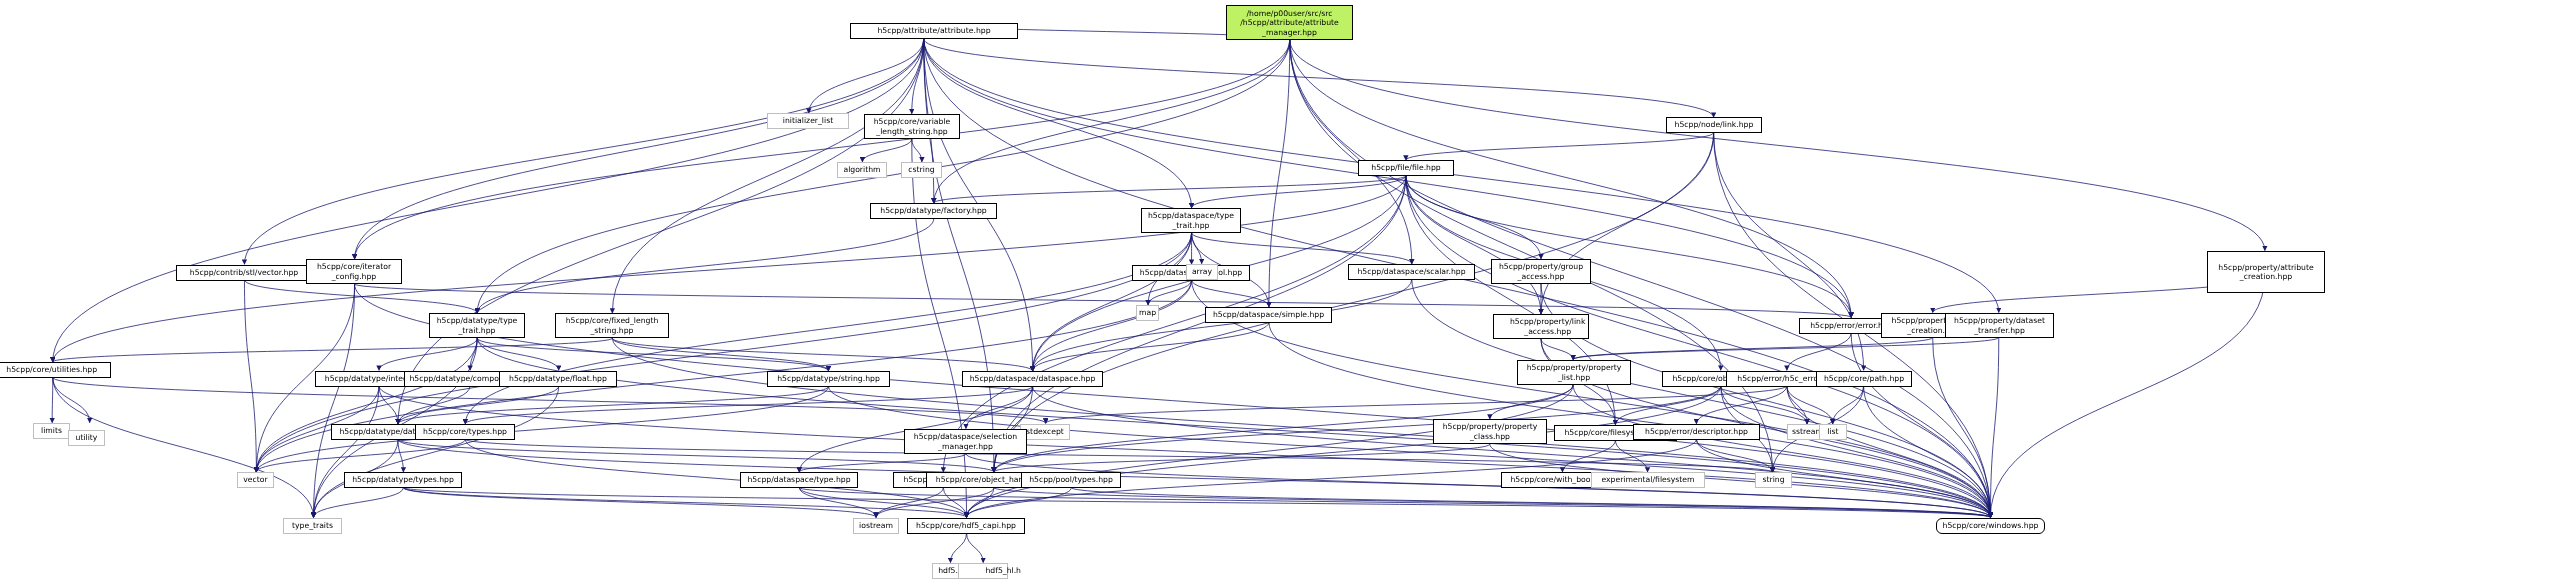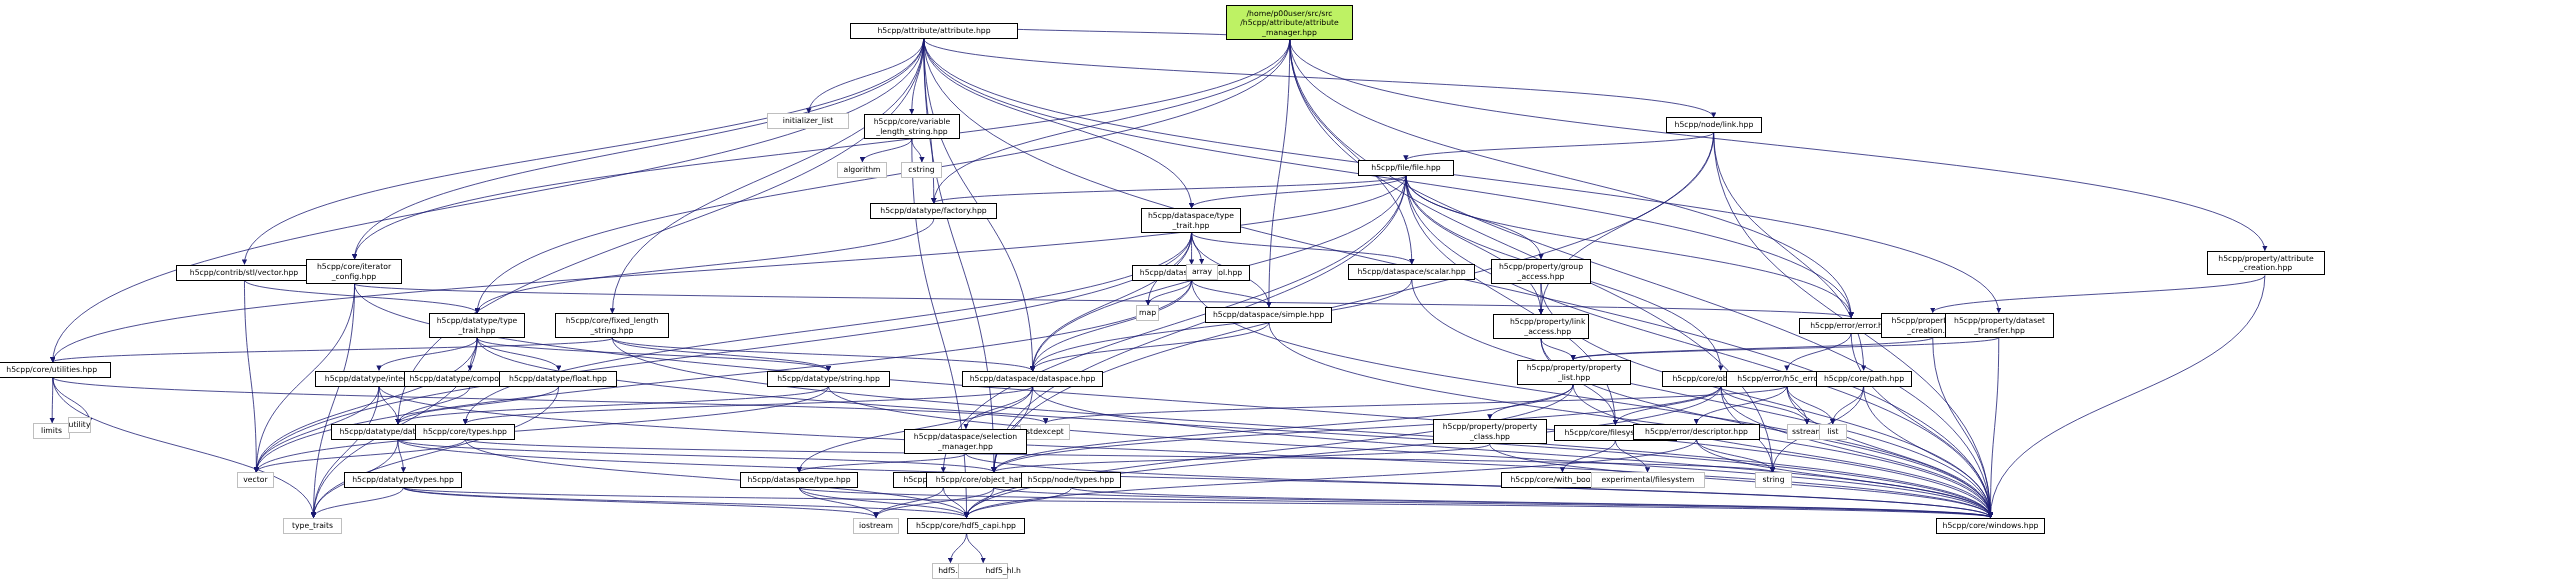--- a/index.html
+++ b/index.html
@@ -201,66 +201,66 @@
     <div class="node" style="left: 1132px; top: 265px; width: 118px; height: 15.5px;">h5cpp/dataspace/pool.hpp</div>
     <div class="node sys" style="left: 1186px; top: 264px; width: 32px; height: 15.5px;">array</div>
     <div class="node sys" style="left: 1136px; top: 305px; width: 23px; height: 15.5px;">map</div>
     <div class="node" style="left: 1205px; top: 307px; width: 127px; height: 15.5px;">h5cpp/dataspace/simple.hpp</div>
     <div class="node" style="left: 1348px; top: 264px; width: 127px; height: 15.5px;">h5cpp/dataspace/scalar.hpp</div>
     <div class="node" style="left: 1491px; top: 259px; width: 100px; height: 25px;">h5cpp/property/group
 _access.hpp</div>
     <div class="node" style="left: 1493px; top: 314px; width: 96px; height: 25px; padding-left: 17px;">h5cpp/property/link
 _access.hpp</div>
     <div class="node" style="left: 1799px; top: 318px; width: 105px; height: 15.5px;">h5cpp/error/error.hpp</div>
-    <div class="node" style="left: 2207px; top: 251px; width: 118px; height: 24px;">h5cpp/property/attribute
+    <div class="node" style="left: 2207px; top: 251px; width: 118px; height: 42px;">h5cpp/property/attribute
 _creation.hpp</div>
     <div class="node" style="left: 1881px; top: 313px; width: 105px; height: 25px;">h5cpp/property/string
 _creation.hpp</div>
     <div class="node" style="left: 1945px; top: 313px; width: 109px; height: 25px;">h5cpp/property/dataset
 _transfer.hpp</div>
     <div class="node" style="left: 176px; top: 265px; width: 136px; height: 15.5px;">h5cpp/contrib/stl/vector.hpp</div>
     <div class="node" style="left: 306px; top: 259px; width: 96px; height: 25px;">h5cpp/core/iterator
 _config.hpp</div>
     <div class="node" style="left: 429px; top: 313px; width: 96px; height: 25px;">h5cpp/datatype/type
 _trait.hpp</div>
     <div class="node" style="left: 555px; top: 313px; width: 114px; height: 25px;">h5cpp/core/fixed_length
 _string.hpp</div>
     <div class="node" style="left: -7.3px; top: 362px; width: 118px; height: 15.5px;">h5cpp/core/utilities.hpp</div>
     <div class="node sys" style="left: 33px; top: 423px; width: 37px; height: 15.5px;">limits</div>
-    <div class="node sys" style="left: 68px; top: 417px; width: 23px; height: 15.5px;">utility</div>
+    <div class="node sys" style="left: 68px; top: 430px; width: 37px; height: 15.5px;">utility</div>
     <div class="node" style="left: 315px; top: 371px; width: 127px; height: 15.5px;">h5cpp/datatype/integer.hpp</div>
     <div class="node" style="left: 404px; top: 371px; width: 132px; height: 15.5px;">h5cpp/datatype/compound.hpp</div>
     <div class="node" style="left: 499px; top: 371px; width: 118px; height: 15.5px;">h5cpp/datatype/float.hpp</div>
     <div class="node" style="left: 767px; top: 371px; width: 123px; height: 15.5px;">h5cpp/datatype/string.hpp</div>
     <div class="node" style="left: 962px; top: 371px; width: 141px; height: 15.5px;">h5cpp/dataspace/dataspace.hpp</div>
     <div class="node" style="left: 331px; top: 424px; width: 132px; height: 15.5px;">h5cpp/datatype/datatype.hpp</div>
     <div class="node" style="left: 415px; top: 424px; width: 100px; height: 15.5px;">h5cpp/core/types.hpp</div>
     <div class="node sys" style="left: 1020px; top: 424px; width: 50px; height: 15.5px;">stdexcept</div>
     <div class="node" style="left: 904px; top: 429px; width: 123px; height: 25px;">h5cpp/dataspace/selection
 _manager.hpp</div>
     <div class="node sys" style="left: 237px; top: 472px; width: 37px; height: 15.5px;">vector</div>
     <div class="node" style="left: 344px; top: 472px; width: 118px; height: 15.5px;">h5cpp/datatype/types.hpp</div>
     <div class="node" style="left: 740px; top: 472px; width: 118px; height: 15.5px;">h5cpp/dataspace/type.hpp</div>
     <div class="node" style="left: 893px; top: 472px; width: 100px; height: 15.5px;">h5cpp/file/types.hpp</div>
     <div class="node" style="left: 926px; top: 472px; width: 136px; height: 15.5px;">h5cpp/core/object_handle.hpp</div>
-    <div class="node" style="left: 1021px; top: 472px; width: 100px; height: 15.5px;">h5cpp/node/types.hpp</div>
+    <div class="node" style="left: 1021px; top: 472px; width: 100px; height: 15.5px;">h5cpp/pool/types.hpp</div>
     <div class="node sys" style="left: 283px; top: 518px; width: 59px; height: 15.5px;">type_traits</div>
     <div class="node sys" style="left: 853px; top: 518px; width: 46px; height: 15.5px;">iostream</div>
     <div class="node" style="left: 907px; top: 518px; width: 118px; height: 15.5px;">h5cpp/core/hdf5_capi.hpp</div>
     <div class="node sys" style="left: 932px; top: 563px; width: 37px; height: 15.5px;">hdf5.h</div>
     <div class="node sys" style="left: 958px; top: 563px; width: 50px; height: 15.5px; padding-left: 44px;">hdf5_hl.h</div>
     <div class="node" style="left: 1517px; top: 360px; width: 114px; height: 25px;">h5cpp/property/property
 _list.hpp</div>
     <div class="node" style="left: 1433px; top: 419px; width: 114px; height: 25px;">h5cpp/property/property
 _class.hpp</div>
     <div class="node" style="left: 1554px; top: 425px; width: 123px; height: 15.5px;">h5cpp/core/filesystem.hpp</div>
     <div class="node" style="left: 1501px; top: 472px; width: 123px; height: 15.5px;">h5cpp/core/with_boost.hpp</div>
     <div class="node sys" style="left: 1591px; top: 472px; width: 114px; height: 15.5px;">experimental/filesystem</div>
     <div class="node" style="left: 1662px; top: 371px; width: 118px; height: 15.5px;">h5cpp/core/object_id.hpp</div>
     <div class="node" style="left: 1726px; top: 371px; width: 123px; height: 15.5px;">h5cpp/error/h5c_error.hpp</div>
     <div class="node" style="left: 1633px; top: 424px; width: 127px; height: 15.5px;">h5cpp/error/descriptor.hpp</div>
     <div class="node" style="left: 1816px; top: 371px; width: 96px; height: 15.5px;">h5cpp/core/path.hpp</div>
     <div class="node sys" style="left: 1787px; top: 424px; width: 41px; height: 15.5px;">sstream</div>
     <div class="node sys" style="left: 1819px; top: 424px; width: 28px; height: 15.5px;">list</div>
     <div class="node sys" style="left: 1755px; top: 472px; width: 37px; height: 15.5px;">string</div>
-    <div class="node" style="left: 1936px; top: 518px; width: 109px; height: 15.5px;">h5cpp/core/windows.hpp</div>
+    <div class="node" style="left: 1936px; top: 518px; width: 109px; height: 15.5px; border-radius: 6px;">h5cpp/core/windows.hpp</div>
   </div>
 
 
 </body></html>

